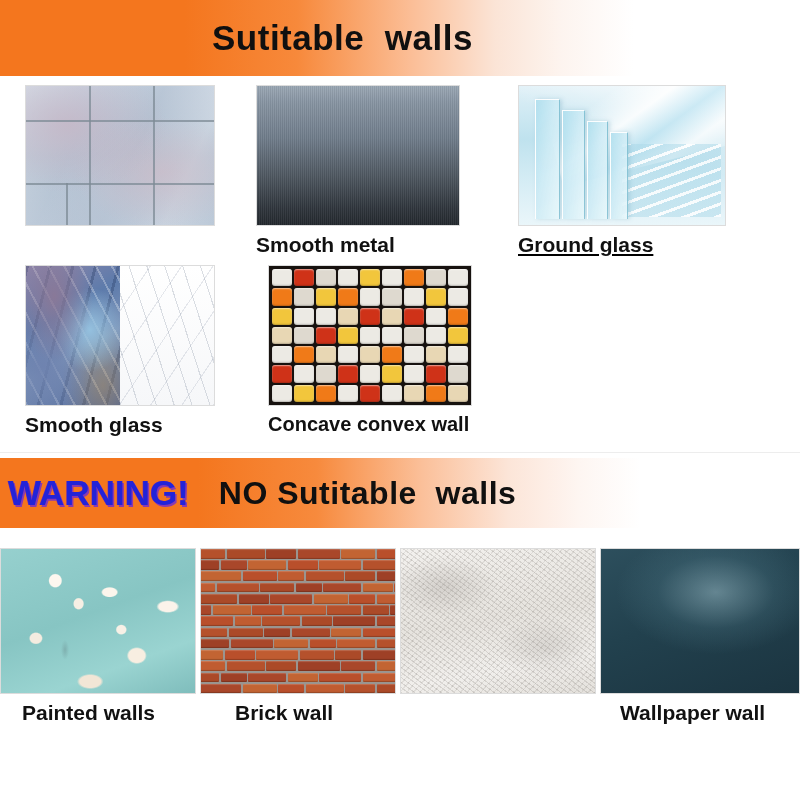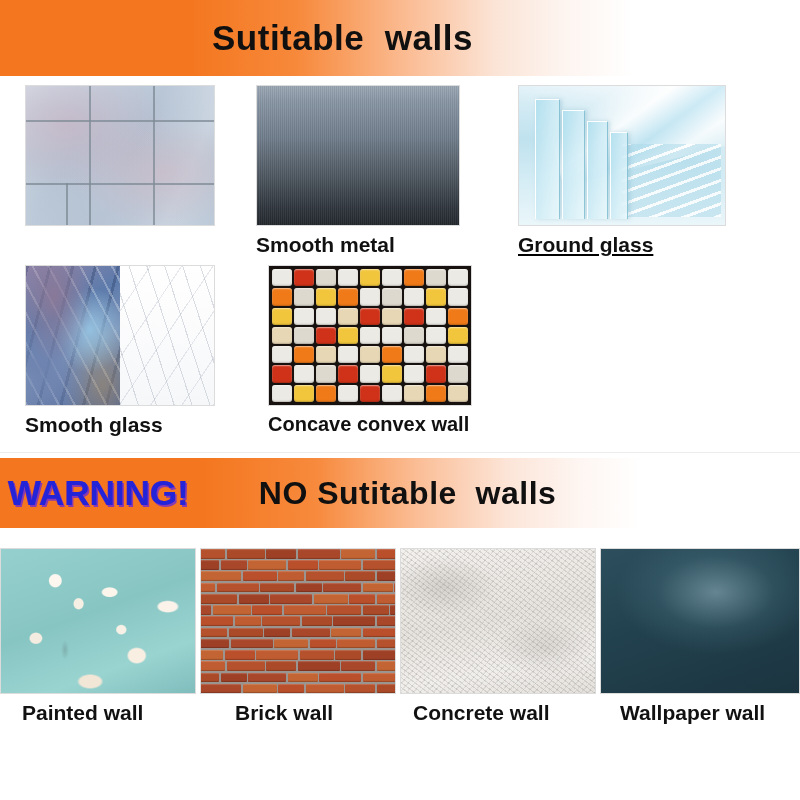--- a/index.html
+++ b/index.html
@@ -33,21 +33,20 @@
     background: linear-gradient(to right,
                 #f4761e 0%, #f4761e 28%, #f7893b 45%,
                 #fbbd95 62%, #fbe4d6 75%, #fdf4ef 85%, #ffffff 96%);
   }
   #banner-warning {
     top: 458px;
     height: 70px;
     background: linear-gradient(to right,
                 #f4761e 0%, #f4761e 30%, #f78a3d 48%,
                 #fbc09a 64%, #fce5d8 77%, #fef6f2 88%, #ffffff 97%);
-    gap: 40px;
   }
   .banner-title {
     color: #101010;
     font-weight: bold;
     letter-spacing: 0.5px;
     white-space: pre;
   }
   #top-title {
     font-size: 35px;
     margin-left: 212px;
@@ -415,21 +414,21 @@
 
   <div class="seam" style="top:452px;"></div>
 
   <div class="banner" id="banner-warning">
     <span class="banner-title" id="warning-word">WARNING!</span>
     <span class="banner-title" id="no-suitable-title">NO Sutitable  walls</span>
   </div>
 
   <div class="card" style="left:0px; top:548px;">
     <div class="thumb tex-painted" style="width:196px; height:146px;"></div>
-    <div class="caption" style="margin-left:22px;">Painted wall</div>
+    <div class="caption" style="margin-left:22px;">Painted walls</div>
   </div>
 
   <div class="card" style="left:200px; top:548px;">
     <div class="thumb tex-brick" id="thumb-brick" style="width:196px; height:146px;">
         <div class="brick-row" style="top: 0px; height: 9.63077px; margin-left: -2px;">
           <div class="brick" style="width: 26px; flex: 0 0 26px; background: rgb(181, 81, 44);"></div>
           <div class="brick" style="width: 38px; flex: 0 0 38px; background: rgb(171, 74, 40);"></div>
           <div class="brick" style="width: 30px; flex: 0 0 30px; background: rgb(158, 64, 38);"></div>
           <div class="brick" style="width: 42px; flex: 0 0 42px; background: rgb(169, 71, 42);"></div>
           <div class="brick" style="width: 34px; flex: 0 0 34px; background: rgb(194, 100, 51);"></div>
@@ -532,21 +531,20 @@
           <div class="brick" style="width: 38px; flex: 0 0 38px; background: rgb(192, 92, 49);"></div>
           <div class="brick" style="width: 30px; flex: 0 0 30px; background: rgb(181, 81, 44);"></div>
           <div class="brick" style="width: 42px; flex: 0 0 42px; background: rgb(171, 74, 40);"></div>
         </div>
       </div>
     <div class="caption" style="margin-left:35px;">Brick wall</div>
   </div>
 
   <div class="card" style="left:400px; top:548px;">
     <div class="thumb tex-concrete" style="width:196px; height:146px;"></div>
-    <div class="caption" style="margin-left:13px;">Concrete wall</div>
   </div>
 
   <div class="card" style="left:600px; top:548px;">
     <div class="thumb tex-wallpaper" id="thumb-wallpaper" style="width:200px; height:146px;">
       <div class="wp-sheen"></div>
     <div class="wp-motif" style="left: 2.8px; top: 4.964px; width: 34.4px; height: 19.272px;"></div>
         <div class="wp-floret" style="font-size: 15px; left: 12.5px; top: 7.1px;">✿</div>
         <div class="wp-motif" style="left: 47.6px; top: 7.3px; width: 24.8px; height: 14.6px;"></div>
         <div class="wp-floret" style="font-size: 11px; left: 54.5px; top: 9.1px;">✿</div>
         <div class="wp-motif" style="left: 82.8px; top: 4.964px; width: 34.4px; height: 19.272px;"></div>

